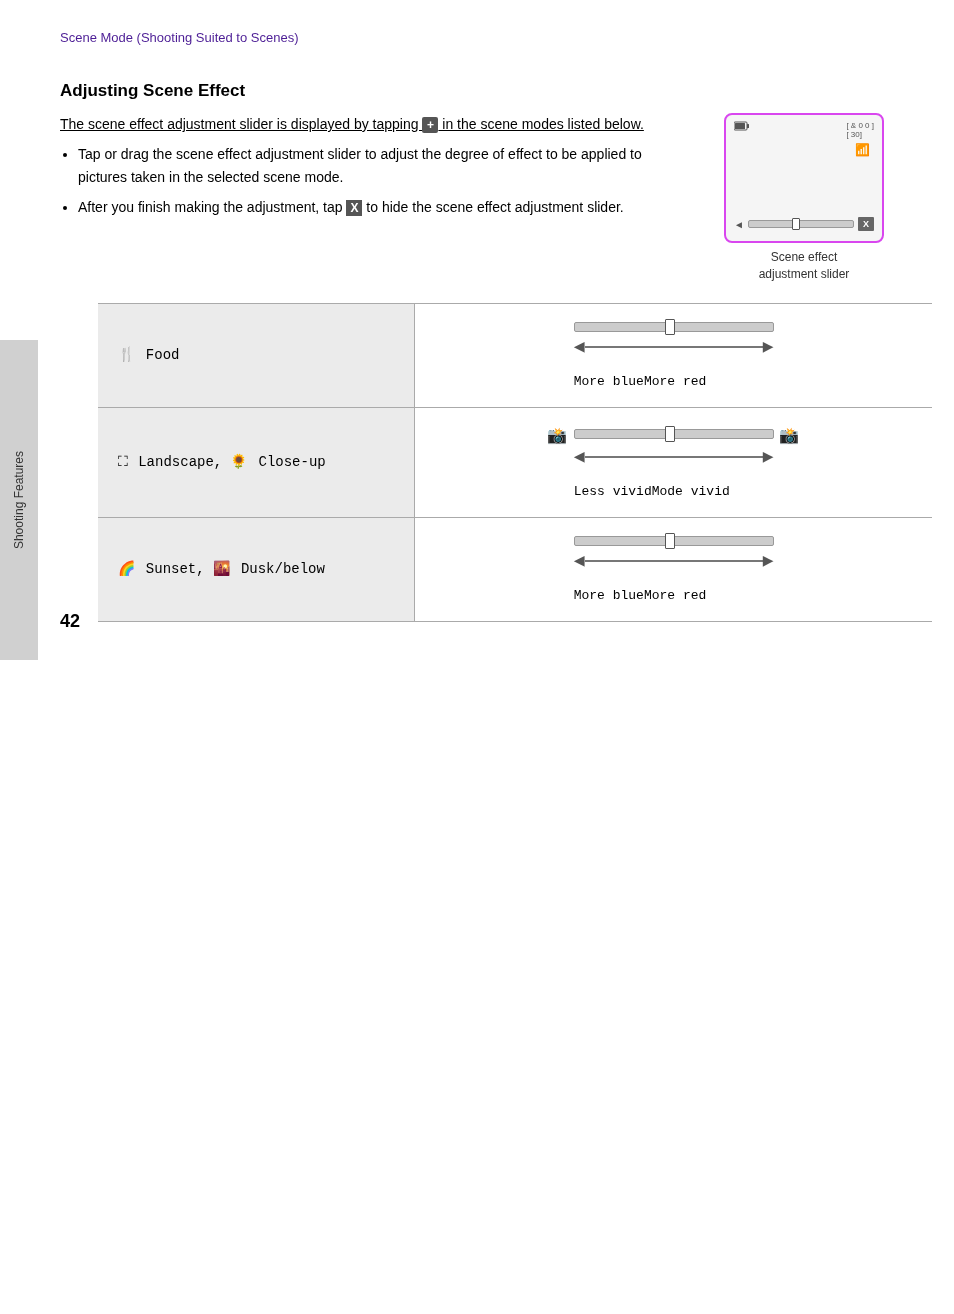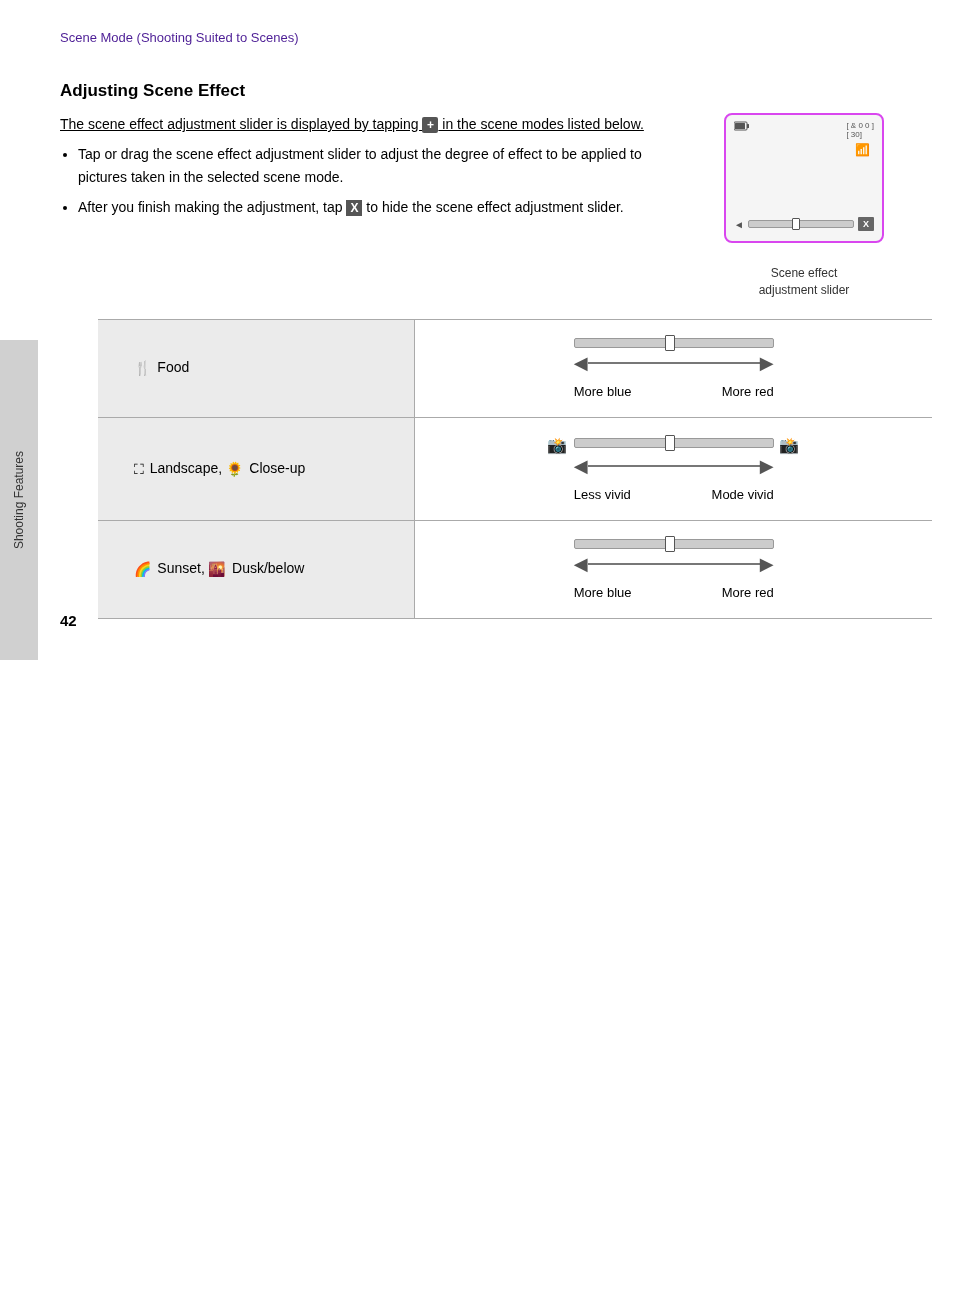--- a/index.html
+++ b/index.html
@@ -196,21 +196,21 @@
 
     .cam-arrow-left {
       font-size: 10px;
       color: #555;
     }
 
     .camera-label {
       font-size: 12px;
       text-align: center;
       color: #333;
-      margin-top: 22px;
+      margin-top: 6px;
       line-height: 1.4;
     }
 
     
     .scene-table {
       width: 100%;
       border-collapse: collapse;
       border-top: 1.5px solid #aaa;
       border-bottom: 1.5px solid #aaa;
       margin-left: 38px;
@@ -218,22 +218,23 @@
 
     .scene-table tr {
       border-bottom: 1.5px solid #aaa;
     }
 
     .scene-table tr:last-child {
       border-bottom: none;
     }
 
     .scene-table td {
-      padding: 18px 36px;
+      padding: 18px 20px;
       vertical-align: middle;
+      font-family: Liberation Mono, monospace;
     }
 
     .scene-table td:first-child {
       width: 38%;
       background: #ebebeb;
       border-right: 1.5px solid #aaa;
       font-size: 14px;
       line-height: 1.6;
     }
 
@@ -310,24 +311,23 @@
 
     .slider-container {
       display: flex;
       flex-direction: column;
       align-items: center;
       gap: 2px;
     }
 
     .slider-labels {
       display: flex;
-      justify-content: space-between;
       width: 200px;
       font-size: 13px;
-      margin-top: 10px;
+      margin-top: 16px;
       color: #000;
     }
 
     
     .slider-with-icons {
       display: flex;
       align-items: center;
       gap: 6px;
       justify-content: center;
     }
@@ -335,21 +335,21 @@
     .side-icon {
       font-size: 16px;
       color: #777;
     }
 
     
     .page-number {
       position: absolute;
       bottom: 30px;
       left: 60px;
-      font-size: 15px;
+      font-size: 18px;
       font-weight: bold;
     }
   </style>
 </head>
 <body>
 
 <div class="page">
 
   <div class="sidebar">
     <span class="sidebar-text">Shooting Features</span>

